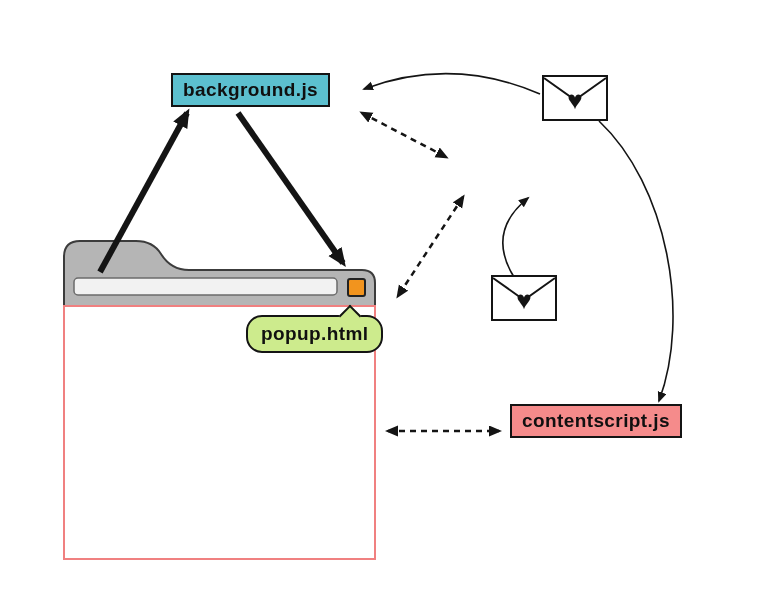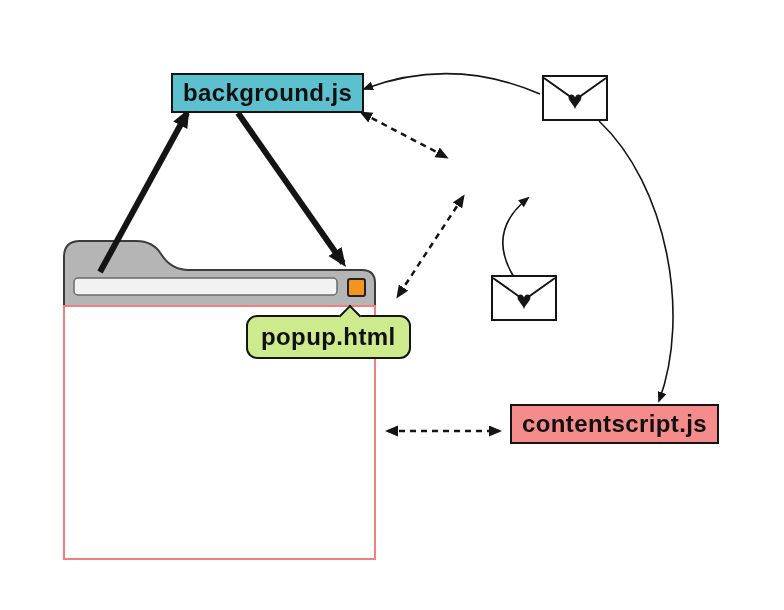--- a/index.html
+++ b/index.html
@@ -18,28 +18,28 @@
   .layer {
     position: absolute;
     left: 0;
     top: 0;
   }
   .node {
     position: absolute;
     border: 2px solid #141414;
     color: #101010;
     font-weight: bold;
-    font-size: 24px;
+    font-size: 19px;
     letter-spacing: 0.4px;
     padding: 4px 10px;
     white-space: nowrap;
     z-index: 2;
   }
   .node.rounded {
-    border-radius: 11px;
+    border-radius: 16px;
     padding: 6px 13px;
   }
   .tail {
     position: absolute;
     width: 14px;
     height: 14px;
     top: -9px;
     transform: rotate(45deg);
     border-left: 2px solid #141414;
     border-top: 2px solid #141414;

